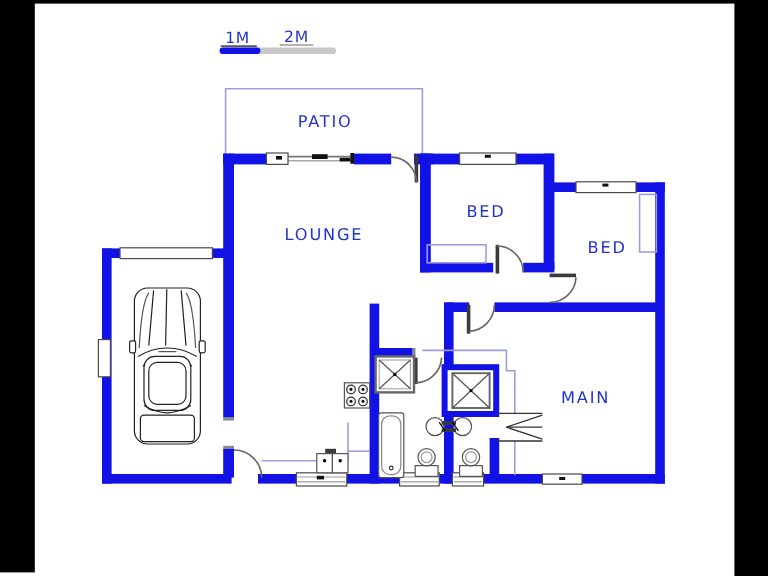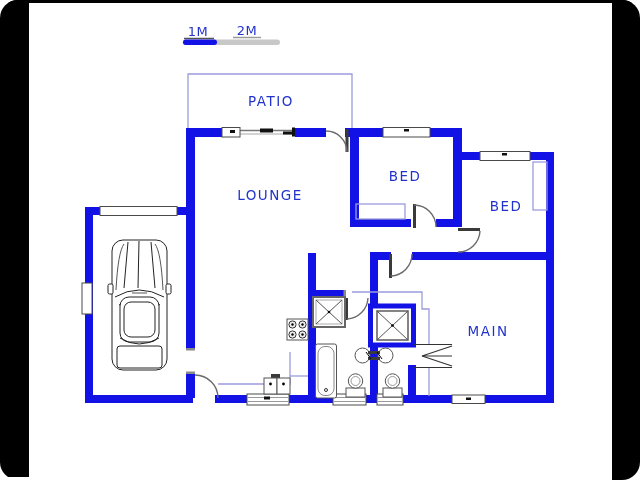--- a/index.html
+++ b/index.html
@@ -1,17 +1,17 @@
 <!DOCTYPE html>
 <html style="--wall: #1212e6; --label: #2233cc; --thin_line: #9b9cdd; --scale_blue: #1212e6; --scale_gray: #c8c8c8; --letterbox: #000000;"><head>
 <meta charset="utf-8">
 <style>
   html,body{margin:0;padding:0;background:#fff;}
   #stage{position:relative;width:640px;height:480px;background:#ffffff;overflow:hidden;
-         font-family:"DejaVu Sans", sans-serif;border-radius:18px;}
+         font-family:"DejaVu Sans", sans-serif;}
   svg{display:block}
   .wall{fill:var(--wall);}
   .cap{fill:#8a8a8a;}
   .thin{stroke:var(--thin_line);stroke-width:1.3;fill:none;}
   .win{fill:#ffffff;stroke:#4a4a4a;stroke-width:1;}
   .tick{fill:#111;}
   .arc{stroke:#6a6a6a;stroke-width:1.4;fill:none;}
   .leaf{fill:#3a3a3a;}
   .fix{stroke:#555;fill:#fff;}
   .roomlabel{fill:var(--label);font-size:13.5px;letter-spacing:1.5px;text-anchor:middle;}

